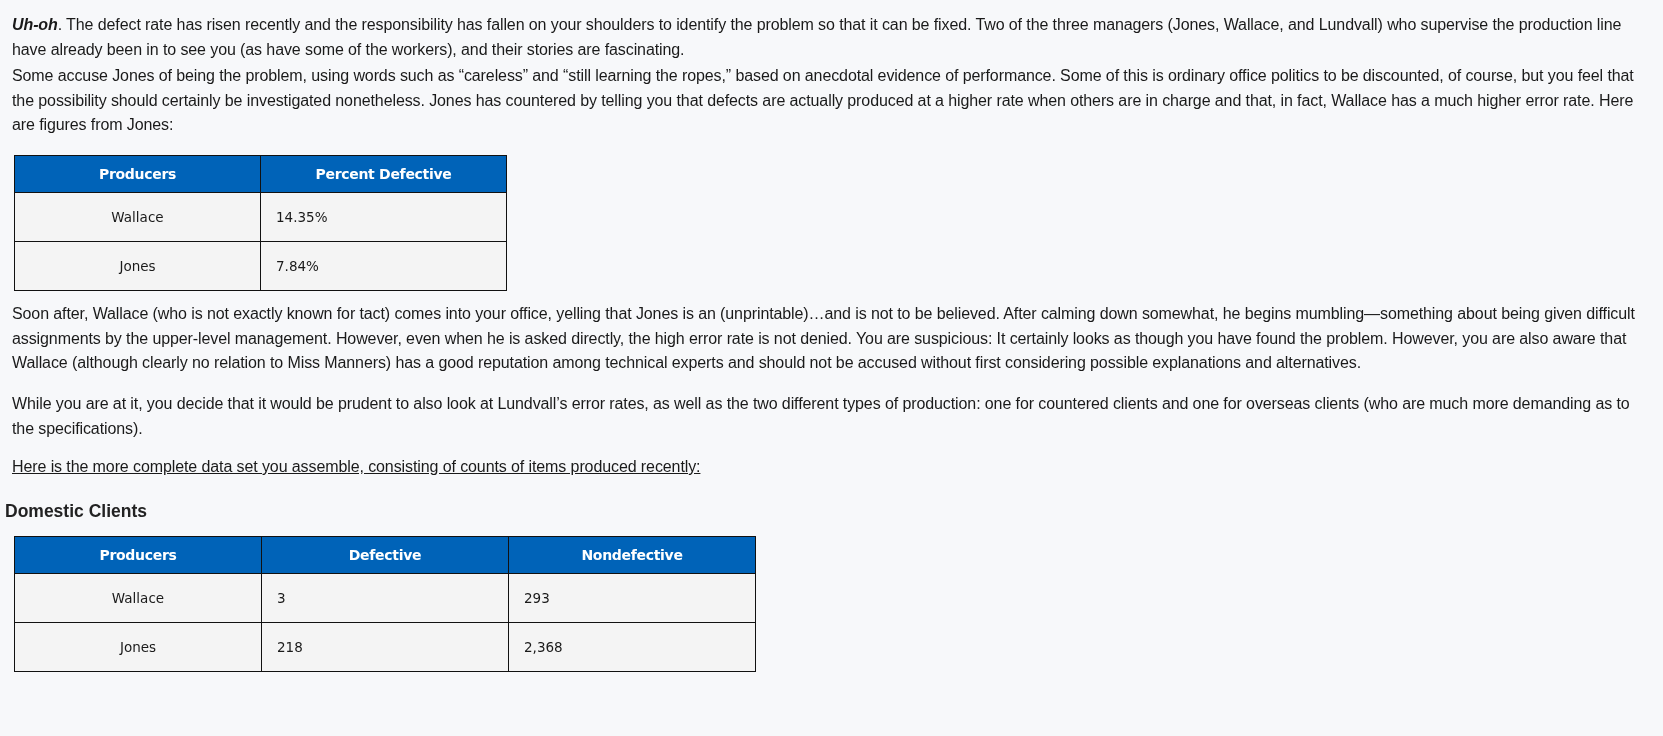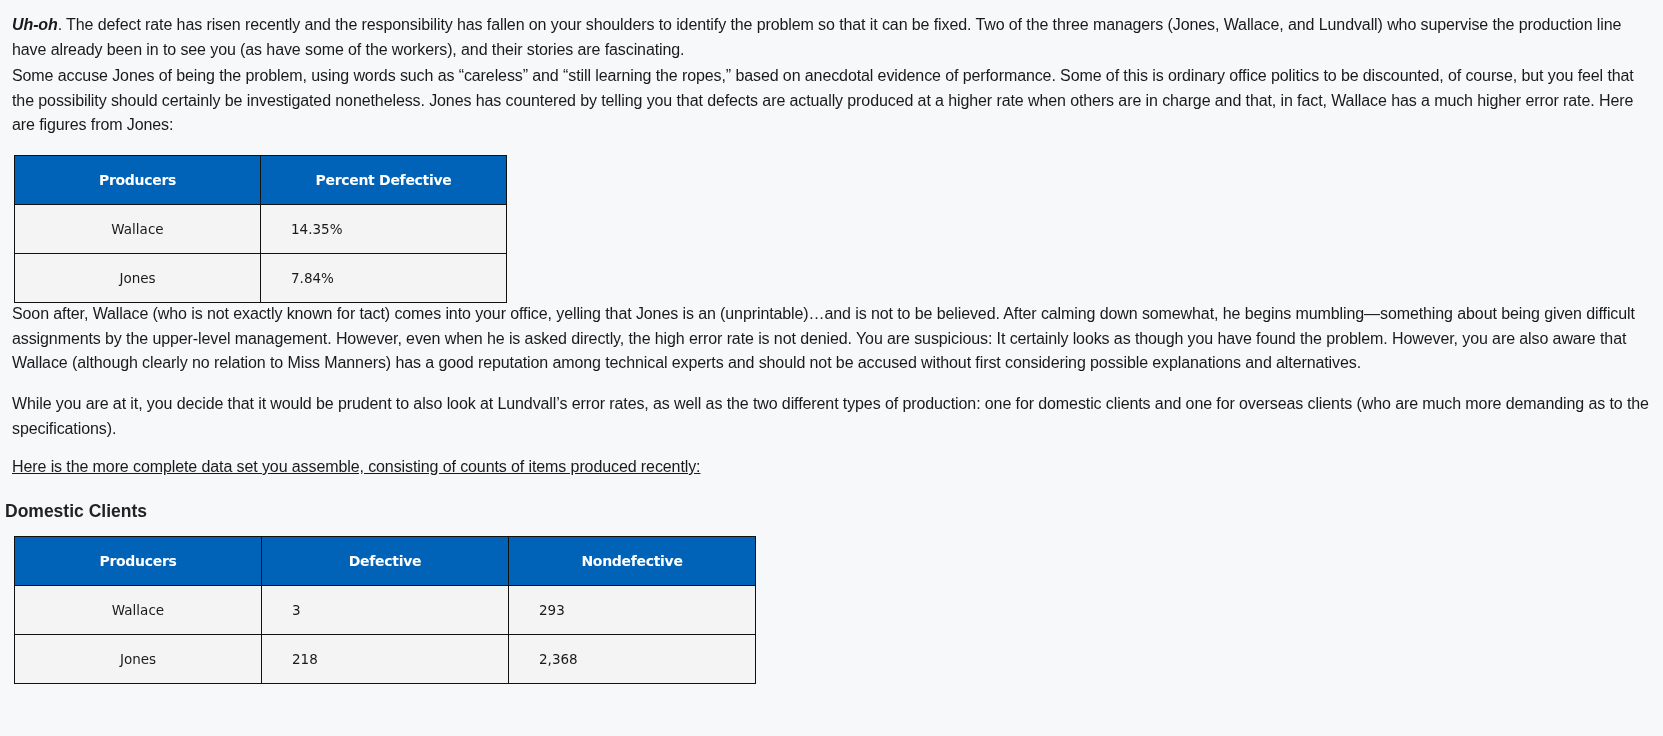--- a/index.html
+++ b/index.html
@@ -42,29 +42,29 @@
       font-size: 13.5px;
       color: #1a1a1a;
     }
     table.data th {
       background: #0063b8;
       color: #ffffff;
       font-weight: bold;
       height: 37px;
       border: 1px solid #111;
       text-align: center;
-      padding: 16px;
+      padding: 4px;
       font-size: 14px;
       letter-spacing: -0.3px;
     }
     table.data td {
       background: #f4f4f4;
       border: 1px solid #111;
       height: 49px;
-      padding: 0 30px;
+      padding: 0 15px;
     }
     table.data td.name { text-align: center; }
     table.data td.num { }
     #tbl-jones { left: 14px; top: 155px; }
     #tbl-jones th, #tbl-jones td { width: 246px; box-sizing: border-box; }
     #tbl-domestic { left: 14px; top: 536px; }
     #tbl-domestic th, #tbl-domestic td { width: 247px; box-sizing: border-box; }
   </style>
 </head>
 <body>
@@ -87,21 +87,21 @@
     </tr>
     <tr>
       <td class="name">Jones</td>
       <td class="num">7.84%</td>
     </tr>
   </tbody>
 </table>
 
 <p class="para" style="top:302px;">Soon after, Wallace (who is not exactly known for tact) comes into your office, yelling that Jones is an (unprintable)…and is not to be believed. After calming down somewhat, he begins mumbling—something about being given difficult assignments by the upper-level management. However, even when he is asked directly, the high error rate is not denied. You are suspicious: It certainly looks as though you have found the problem. However, you are also aware that Wallace (although clearly no relation to Miss Manners) has a good reputation among technical experts and should not be accused without first considering possible explanations and alternatives.</p>
 
-<p class="para" style="top:392px;">While you are at it, you decide that it would be prudent to also look at Lundvall’s error rates, as well as the two different types of production: one for domestic clients and one for overseas clients (who are much more demanding as to the specifications).</p>
+<p class="para" style="top:392px;">While you are at it, you decide that it would be prudent to also look at Lundvall’s error rates, as well as the two different types of production: one for countered clients and one for overseas clients (who are much more demanding as to the specifications).</p>
 
 <p class="para" style="top:455px;text-decoration:underline;">Here is the more complete data set you assemble, consisting of counts of items produced recently:</p>
 
 <h3 class="section-heading">Domestic Clients</h3>
 
 <table class="data" id="tbl-domestic">
   <thead>
     <tr>
       <th>Producers</th>
       <th>Defective</th>

